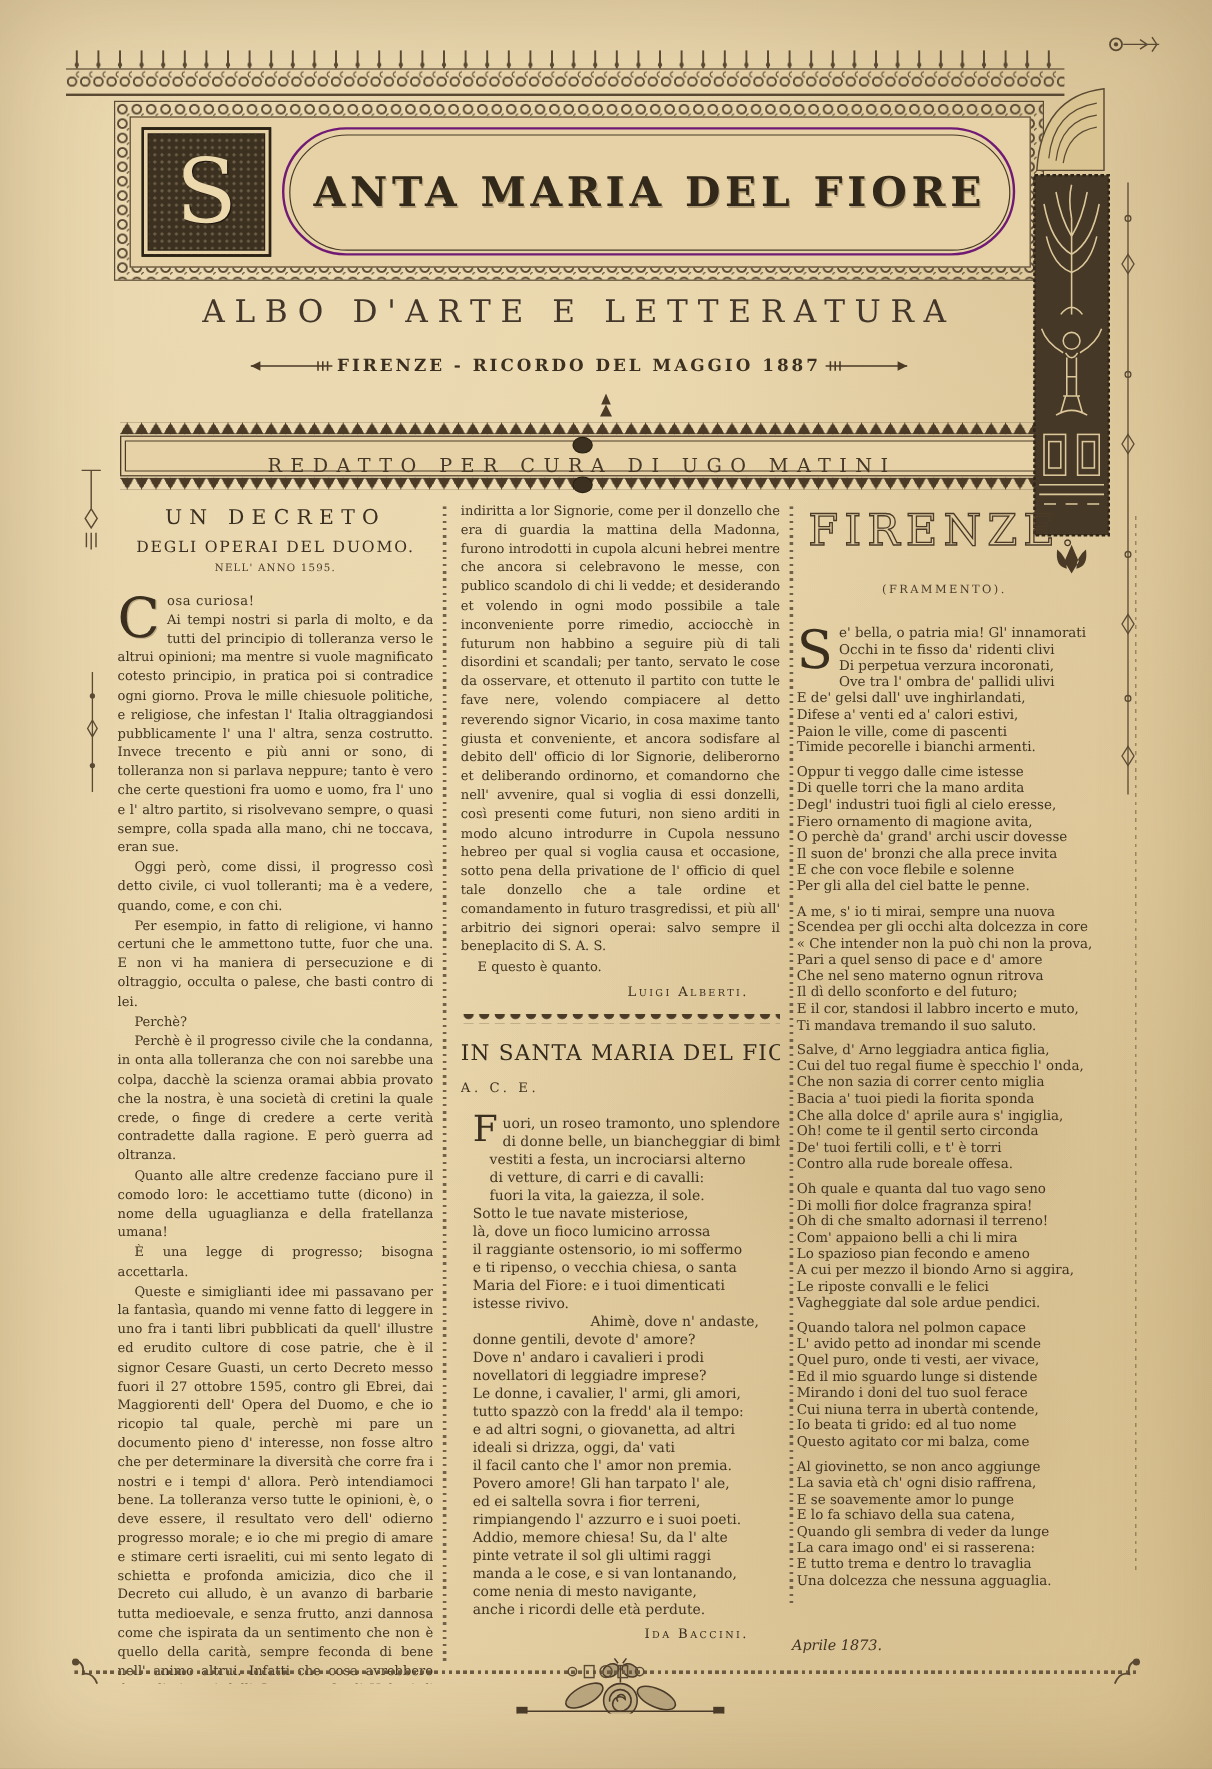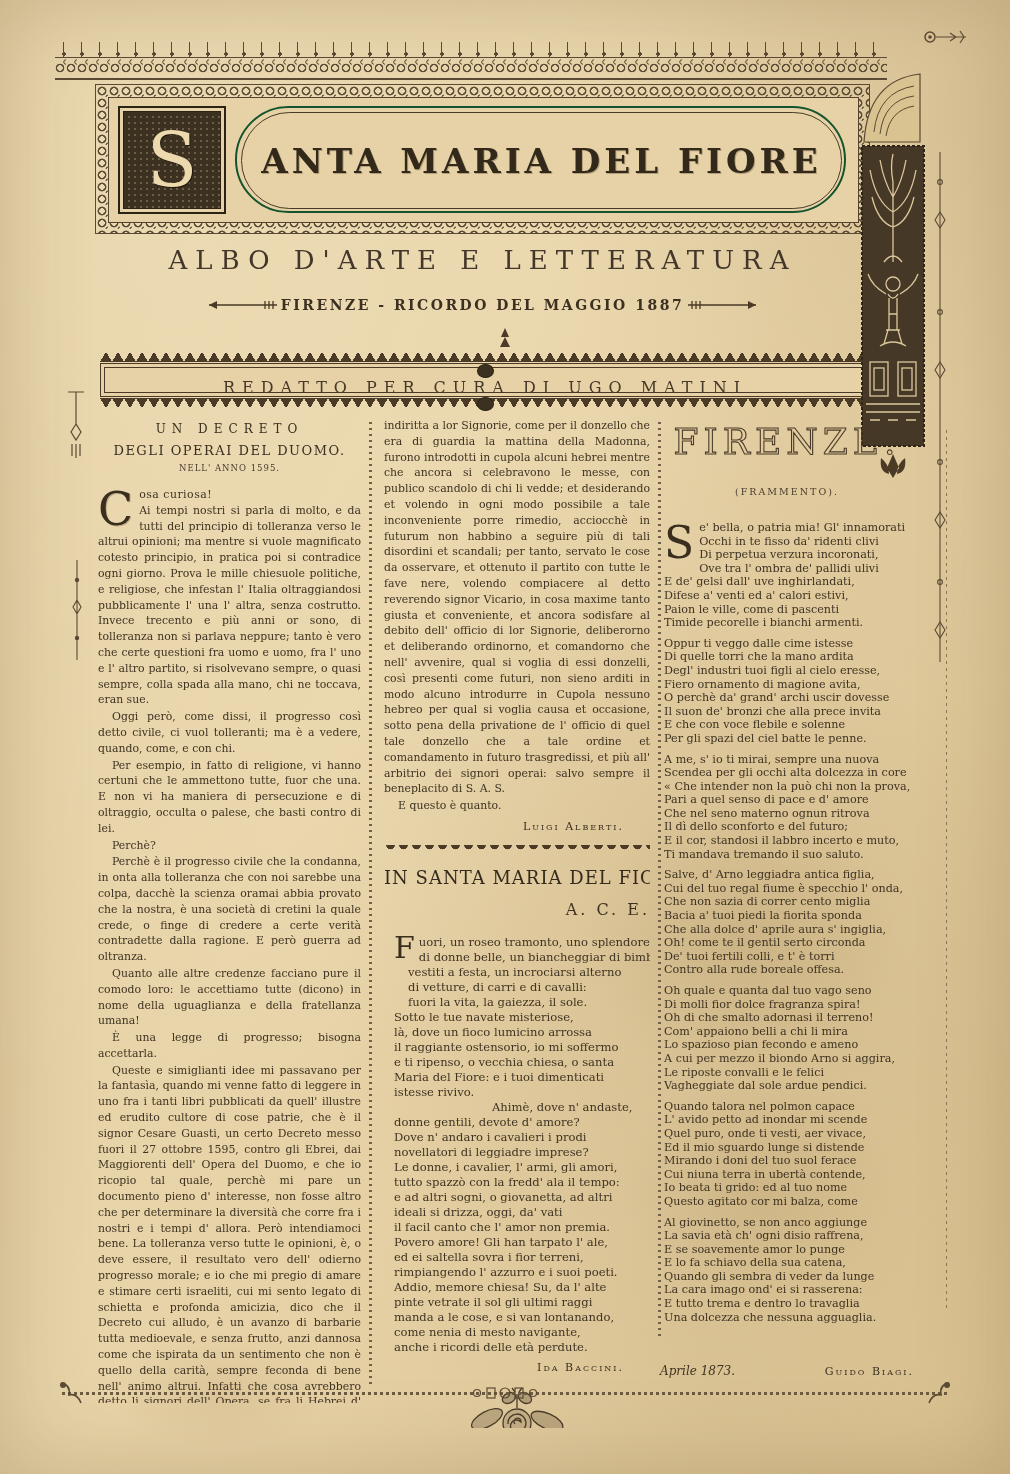--- a/index.html
+++ b/index.html
@@ -29,21 +29,21 @@
       background:
       radial-gradient(circle at 6px 6px,transparent 2.6px,#5a4a33 3px 4px,transparent 4.8px),
       radial-gradient(circle at 12px 12px,transparent 1.2px,#6b5a40 1.6px 2.2px,transparent 2.8px);
       background-size:12px 12px;border:1px solid #5a4a33;padding:12px;box-sizing:border-box;}
   .mast-inner{position:relative;width:100%;height:100%;background:#e6d2a6;border:1px solid #54432e;}
   .initial-plaque{position:absolute;left:9px;top:8px;width:104px;height:104px;
       background:#3c3120;border:2px solid #2a2214;box-shadow:inset 0 0 0 3px #e6d2a6,inset 0 0 0 4px #2a2214;
       background-image:radial-gradient(rgba(232,214,171,.28) 1px,transparent 1.5px);background-size:6px 6px;
       display:flex;align-items:center;justify-content:center;}
   .initial-plaque span{font-size:74px;line-height:1;color:#ecd9ad;text-shadow:1px 1px 0 #1f1810;}
-  .cartouche{position:absolute;left:126px;right:12px;top:8px;bottom:9px;border:2px solid #14532d;
+  .cartouche{position:absolute;left:126px;right:12px;top:8px;bottom:9px;border:2px solid #701a75;
       border-radius:70px;padding:4px;box-sizing:border-box;}
   .cartouche-inner{width:100%;height:100%;border:1px solid #483a27;border-radius:62px;
       display:flex;align-items:center;justify-content:center;}
   .mast-title{font-size:34px;font-weight:bold;letter-spacing:4px;color:#32291a;white-space:nowrap;
       text-shadow:1px 1px 0 rgba(90,70,40,.35);}
   .subtitle{position:absolute;left:95px;top:245px;width:775px;text-align:center;
       font-size:26px;letter-spacing:8px;color:#43362a;}
   .banner-row{position:absolute;left:95px;top:297px;width:775px;display:flex;align-items:center;justify-content:center;}
   .banner-text{font-size:14px;font-weight:bold;letter-spacing:2.5px;color:#3c3020;white-space:nowrap;}
   .mini-orn{position:absolute;left:50%;top:328px;transform:translateX(-50%);}
@@ -62,50 +62,50 @@
   .col{position:absolute;top:418px;overflow:hidden;}
   .col1{left:98px;width:263px;height:985px;}
   .col2{left:384px;width:266px;height:1010px;}
   .col3{left:654px;width:266px;height:960px;}
   .vsep{position:absolute;top:422px;width:3px;
       background:repeating-linear-gradient(180deg,#71604a 0 2px,transparent 2px 6px);}
   .vsep1{left:369px;height:965px;}
   .vsep2{left:658px;height:915px;}
   .page-edge{position:absolute;left:946px;top:430px;width:1px;height:880px;
       background:repeating-linear-gradient(180deg,#8a7451 0 3px,transparent 3px 7px);}
-  .art-title1{text-align:center;font-size:12px;letter-spacing:6px;color:#3a2f20;margin:4px 0 2px;}
+  .art-title1{text-align:center;font-size:17px;letter-spacing:6px;color:#3a2f20;margin:4px 0 2px;}
   .art-title2{text-align:center;font-size:13px;letter-spacing:1.5px;color:#3a2f20;margin:7px 0 2px;}
   .art-title3{text-align:center;font-size:8.5px;letter-spacing:1px;color:#4a3c2c;margin:5px 0 14px;}
   .para{font-size:10.9px;line-height:15.8px;text-align:justify;margin:0 0 1px;text-indent:14px;}
   .first-para{text-indent:0;}
   .dropcap{float:left;font-size:46px;line-height:40px;padding:2px 6px 0 0;color:#3a2f1f;
       text-shadow:1px 1px 0 rgba(90,70,40,.3);}
   .lead-line{letter-spacing:.5px;}
   .sig{text-align:right;font-size:11px;letter-spacing:2px;font-variant:small-caps;color:#3a2f20;
       padding-right:26px;margin:6px 0 4px;}
   .scallop{height:8px;margin:12px 0 14px;
       background:radial-gradient(circle at 6.5px 0px,#4a3a26 4px,transparent 4.6px);
       background-size:13px 8px;background-repeat:repeat-x;}
   .poem-title{text-align:center;font-size:18px;letter-spacing:1px;color:#352b1d;margin:14px 0 12px;white-space:nowrap;}
-  .poem-author{text-align:right;font-size:16px;letter-spacing:3px;color:#3f3322;margin:0 0 16px;}
+  .poem-author{text-align:left;font-size:11px;letter-spacing:3px;color:#3f3322;margin:0 0 16px;}
   .poem{padding-left:10px;}
   .poem-line{font-size:11.6px;line-height:15px;white-space:nowrap;}
   .poem-first{font-size:11.6px;line-height:15px;}
   .dropcap-poem{float:left;font-size:30px;line-height:26px;padding:0 4px 0 0;color:#3a2f1f;}
   .poem-ace .poem-line:nth-child(1),.poem-ace .poem-line:nth-child(2),
   .poem-ace .poem-line:nth-child(3),.poem-ace .poem-line:nth-child(4){padding-left:14px;}
   .poem-ace .poem-line:nth-child(11){padding-left:98px;}
   .vignette{text-align:center;margin-top:12px;}
   
   .firenze-head{text-align:center;margin:0 0 2px;}
   .frammento{text-align:center;font-size:9.5px;letter-spacing:2px;color:#4a3c2c;margin:16px 0 24px;}
   .poem3 .poem-line{font-size:11.2px;line-height:13.6px;}
   .stanza{margin:0 0 7px;}
   .dropcap3{float:left;font-size:44px;line-height:40px;padding:2px 5px 0 0;color:#3a2f1f;}
-  .col3-footer{display:flex;justify-content:space-between;align-items:baseline;margin-top:40px;padding:0 6px;}
+  .col3-footer{display:flex;justify-content:space-between;align-items:baseline;margin-top:40px;padding:0 6px;flex-direction:column;}
   .date-it{font-style:italic;font-size:12px;color:#3f3322;}
   .sig3{font-size:11px;letter-spacing:2px;font-variant:small-caps;color:#3a2f20;}
   
   .bottom-rule{position:absolute;left:62px;top:1392px;width:886px;height:3px;
       background:repeating-linear-gradient(90deg,#6b5a40 0 3px,transparent 3px 6px);}
   .corner{position:absolute;}
   
   .right-orn{position:absolute;left:858px;top:62px;width:96px;height:620px;}
 </style>
 </head>
@@ -339,21 +339,21 @@
       </div>
       <div>
           <div class="stanza">
             <div class="poem-line">Oppur ti veggo dalle cime istesse</div>
             <div class="poem-line">Di quelle torri che la mano ardita</div>
             <div class="poem-line">Degl' industri tuoi figli al cielo eresse,</div>
             <div class="poem-line">Fiero ornamento di magione avita,</div>
             <div class="poem-line">O perchè da' grand' archi uscir dovesse</div>
             <div class="poem-line">Il suon de' bronzi che alla prece invita</div>
             <div class="poem-line">E che con voce flebile e solenne</div>
-            <div class="poem-line">Per gli spazi del ciel batte le penne.</div>
+            <div class="poem-line">Per gli alla del ciel batte le penne.</div>
           </div>
           <div class="stanza">
             <div class="poem-line">A me, s' io ti mirai, sempre una nuova</div>
             <div class="poem-line">Scendea per gli occhi alta dolcezza in core</div>
             <div class="poem-line">« Che intender non la può chi non la prova,</div>
             <div class="poem-line">Pari a quel senso di pace e d' amore</div>
             <div class="poem-line">Che nel seno materno ognun ritrova</div>
             <div class="poem-line">Il dì dello sconforto e del futuro;</div>
             <div class="poem-line">E il cor, standosi il labbro incerto e muto,</div>
             <div class="poem-line">Ti mandava tremando il suo saluto.</div>

